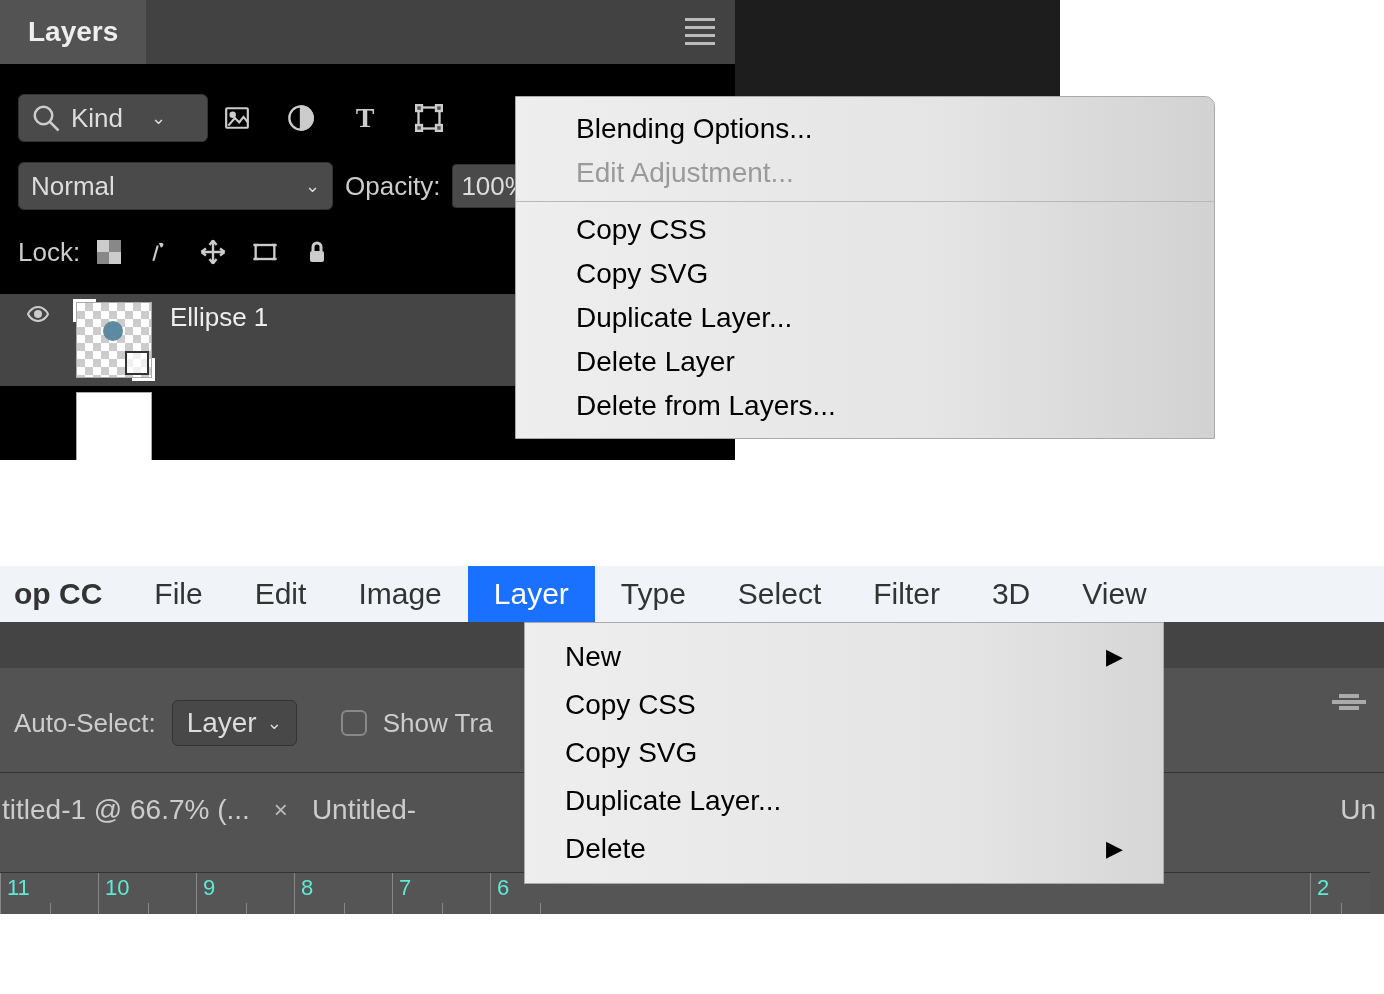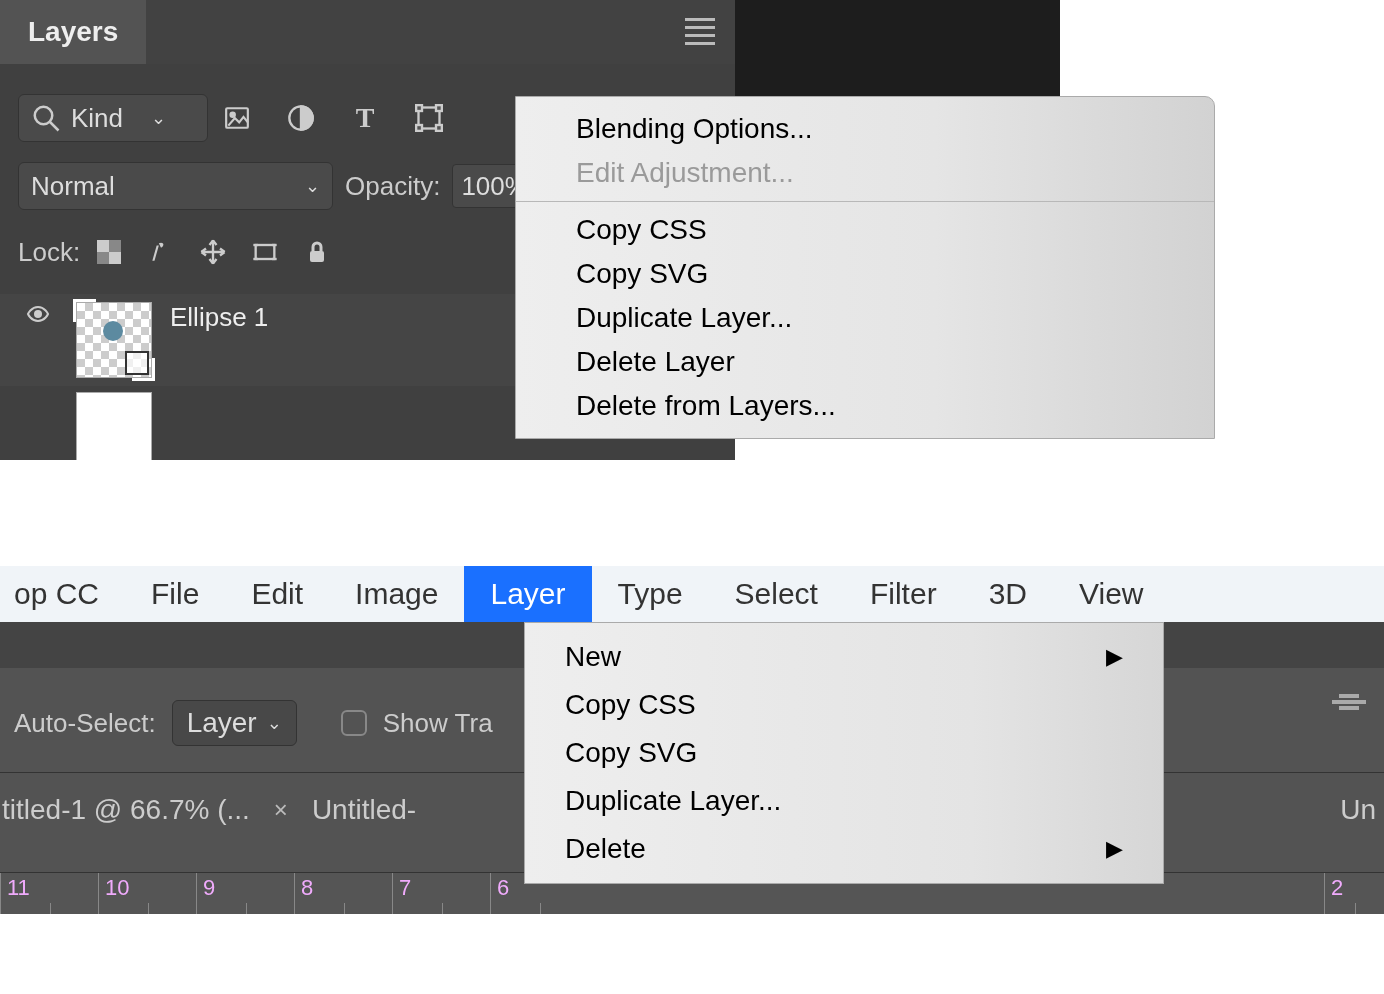--- a/index.html
+++ b/index.html
@@ -17,21 +17,21 @@
     top: 0; left: 0;
     width: 1060px;
     height: 150px;
     background: #1d1d1d;
   }
   .layers-panel {
     position: absolute;
     top: 0; left: 0;
     width: 735px;
     height: 460px;
-    background: #404040;
+    background: #000000;
     overflow: hidden;
   }
   .panel-tabbar {
     height: 64px;
     background: #424242;
     display: flex;
     align-items: stretch;
     position: relative;
   }
   .panel-tab {
@@ -191,21 +191,21 @@
     font-size:30px;
     color:#333;
     overflow:hidden;
   }
   .mac-menubar .mitem {
     padding:0 26px;
     height:56px;
     display:flex; align-items:center;
     white-space:nowrap;
   }
-  .mac-menubar .mitem.app { font-weight:normal; padding-left:14px; }
+  .mac-menubar .mitem.app { font-weight:bold; padding-left:14px; }
   .mac-menubar .mitem.selected {
     background:#1a70ff;
     color:#fff;
   }
 
   .ps-dark {
     background:#535353;
     height:292px;
     position:relative;
     color:#ddd;
@@ -240,24 +240,24 @@
   .doctabs {
     position:absolute; left:0; right:0; top:160px;
     display:flex; align-items:center; gap:20px;
     padding-left:2px;
     font-size:28px; color:#ccc;
     height:56px;
   }
   .doctabs .xclose { font-size:24px; color:#bbb; padding:0 4px; }
 
   .ruler {
-    position:absolute; left:0; bottom:0; right:0; height:42px;
+    position:absolute; left:0; bottom:0; right:14px; height:42px;
     background:#555;
     display:flex; align-items:flex-start;
-    font-size:22px; color:#f0abfc;
+    font-size:22px; color:#5eead4;
     overflow:hidden;
     border-top:1px solid #333;
   }
   .ruler .tick {
     width:98px; text-align:left; position:relative; padding-top:2px; padding-left:6px;
     border-left:1px solid #888;
     height:42px;
   }
   .ruler .tick::after {
     content:""; position:absolute; left:50%; bottom:0; width:1px; height:12px; background:#888;

